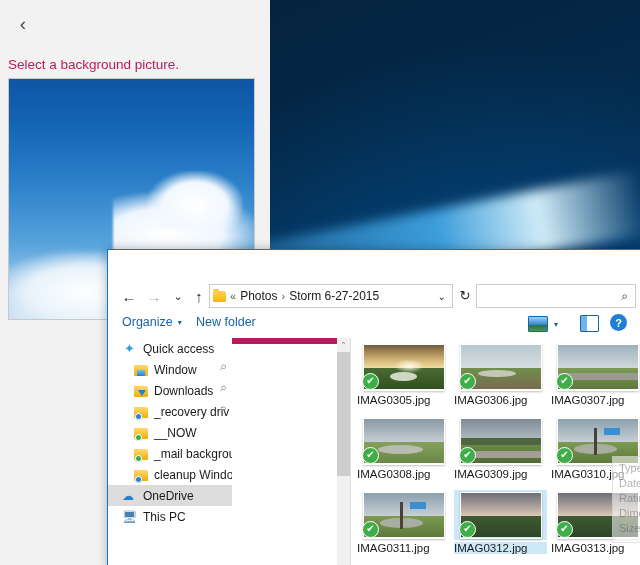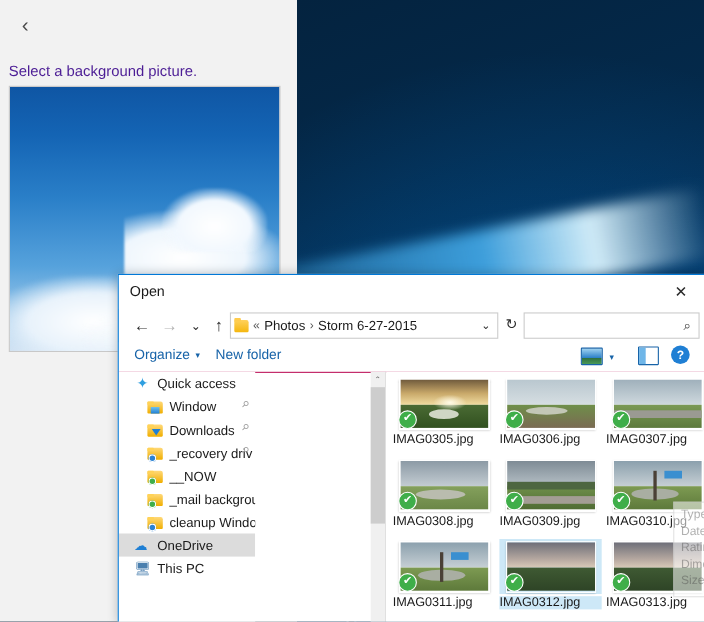--- a/index.html
+++ b/index.html
@@ -22,21 +22,21 @@
     color:#4a4a4a;font-size:19px;line-height:22px;text-align:center;
     cursor:default;
   }
   #settings-title{
     position:absolute;left:40px;top:6px;
     font-size:26px;color:#3c3c3c;font-weight:300;letter-spacing:.1px;
     white-space:nowrap;
   }
   #settings-subtitle{
     position:absolute;left:8px;top:57px;
-    font-size:13.5px;color:#4c1d95;white-space:nowrap;
+    font-size:13.5px;color:#be185d;white-space:nowrap;
   }
   
   #bg-preview{
     position:absolute;left:8px;top:78px;width:245px;height:240px;
     border:1px solid #c8c8c8;overflow:hidden;
     background:linear-gradient(180deg,#0f56a4 0%,#1464b4 18%,#2a7fc8 42%,#56a2dc 68%,#9fc9ea 88%,#cde0f2 100%);
   }
   #bg-preview .cloud-a{
     position:absolute;left:104px;top:112px;width:150px;height:72px;
     background:radial-gradient(ellipse at 35% 60%,#ffffff 0%,#eef6fd 42%,rgba(200,225,245,0) 72%);
@@ -173,21 +173,21 @@
   #search-box{left:348px;}
   #search-input{
     border:none;outline:none;background:transparent;
     font-family:"Liberation Sans",sans-serif;font-size:12px;color:#707070;
     margin-left:6px;width:142px;
   }
   #search-icon{font-size:12px;color:#3c3c3c;margin-left:auto;margin-right:7px;}
   
   #toolbar{
     position:absolute;left:0;top:61px;width:533px;height:27px;
-    background:#ffffff;border-bottom:1px solid #be185d;
+    background:#ffffff;border-bottom:6px solid #be185d;
   }
   #organize-button{
     position:absolute;left:14px;top:4px;font-size:12.5px;color:#1763a8;cursor:default;
     display:flex;align-items:center;
   }
   #organize-caret{font-size:8px;margin-left:5px;color:#1763a8;}
   #new-folder-button{
     position:absolute;left:88px;top:4px;font-size:12.5px;color:#1763a8;cursor:default;
   }
   #view-icon{
@@ -368,24 +368,20 @@
   <div class="beam-main"></div>
   <div class="beam-2"></div>
   <div class="pane-big"></div>
   <div class="pane-small"></div>
   <div class="pane-ray"></div>
   <div class="glow"></div>
 </div>
 
 <div id="open-dialog">
 
-  <div id="dialog-titlebar">
-    <div id="dialog-title">Open</div>
-    <div id="dialog-close">✕</div>
-  </div>
 
   <div id="nav-row">
     <div class="nav-btn" id="nav-back">←</div>
     <div class="nav-btn" id="nav-forward">→</div>
     <div class="nav-btn" id="nav-recent">⌄</div>
     <div class="nav-btn" id="nav-up">↑</div>
 
     <div id="address-bar">
       <div id="address-folder-icon"></div>
       <span class="addr-sep">«</span>

